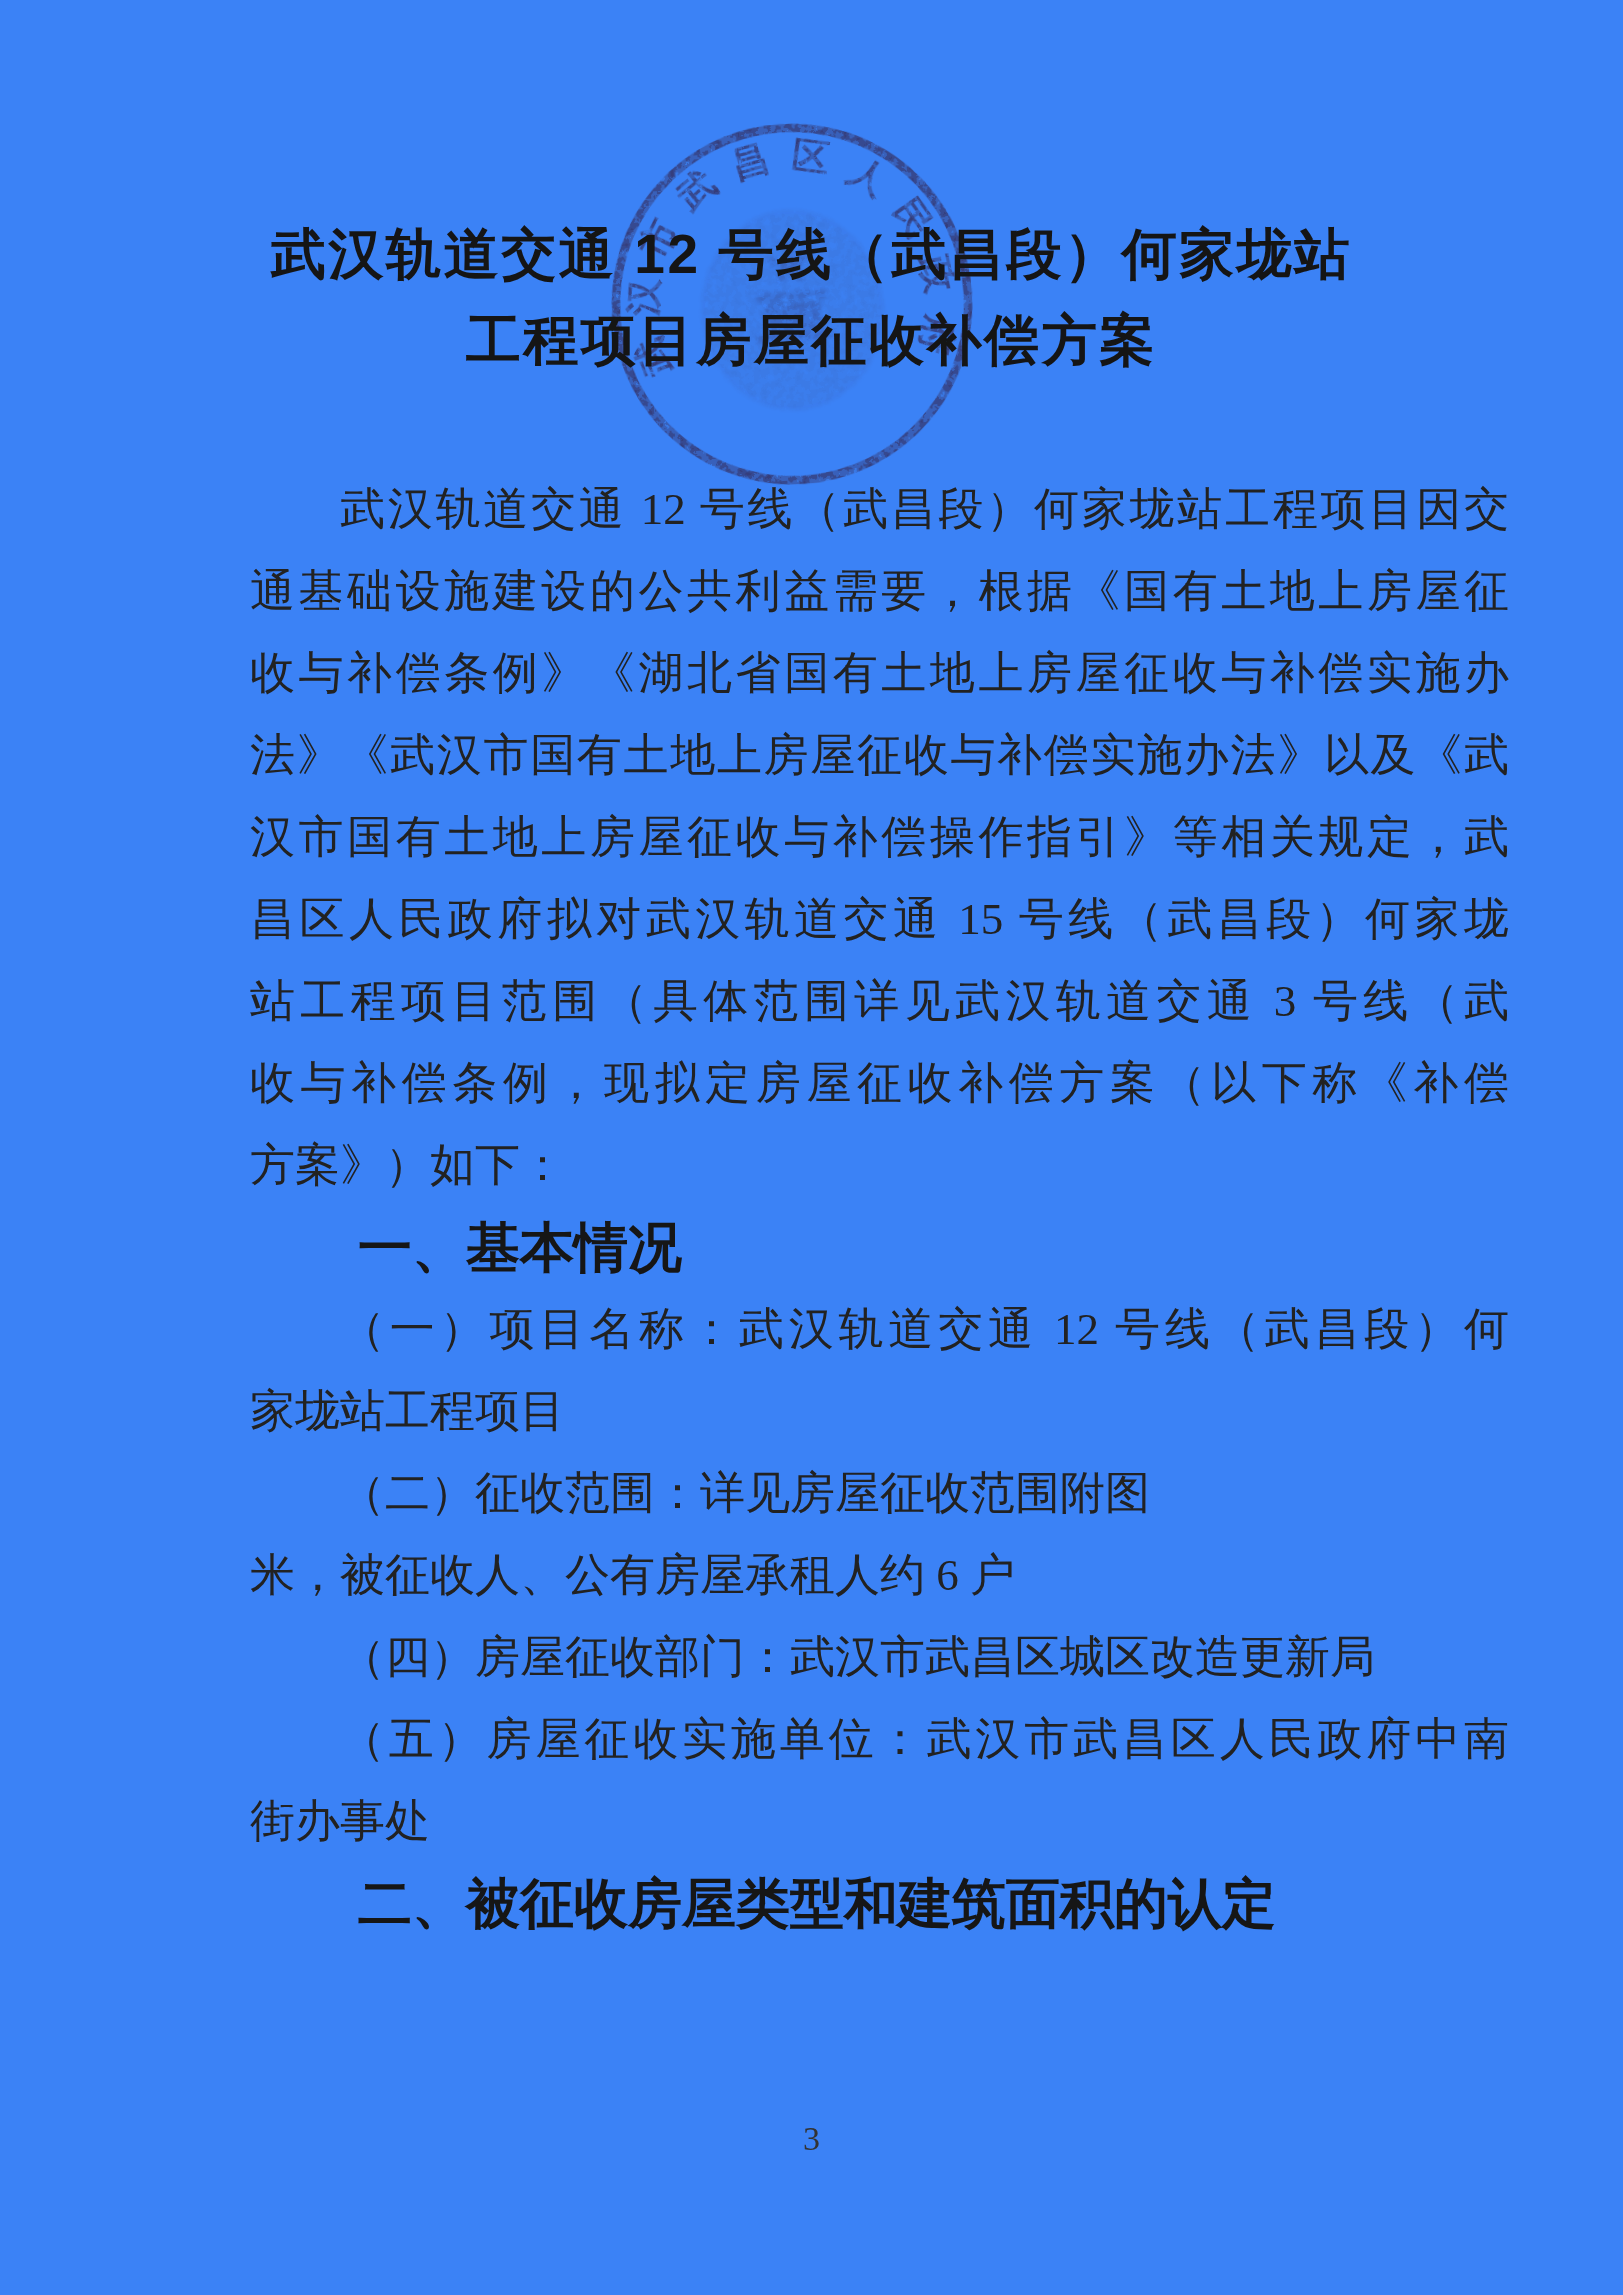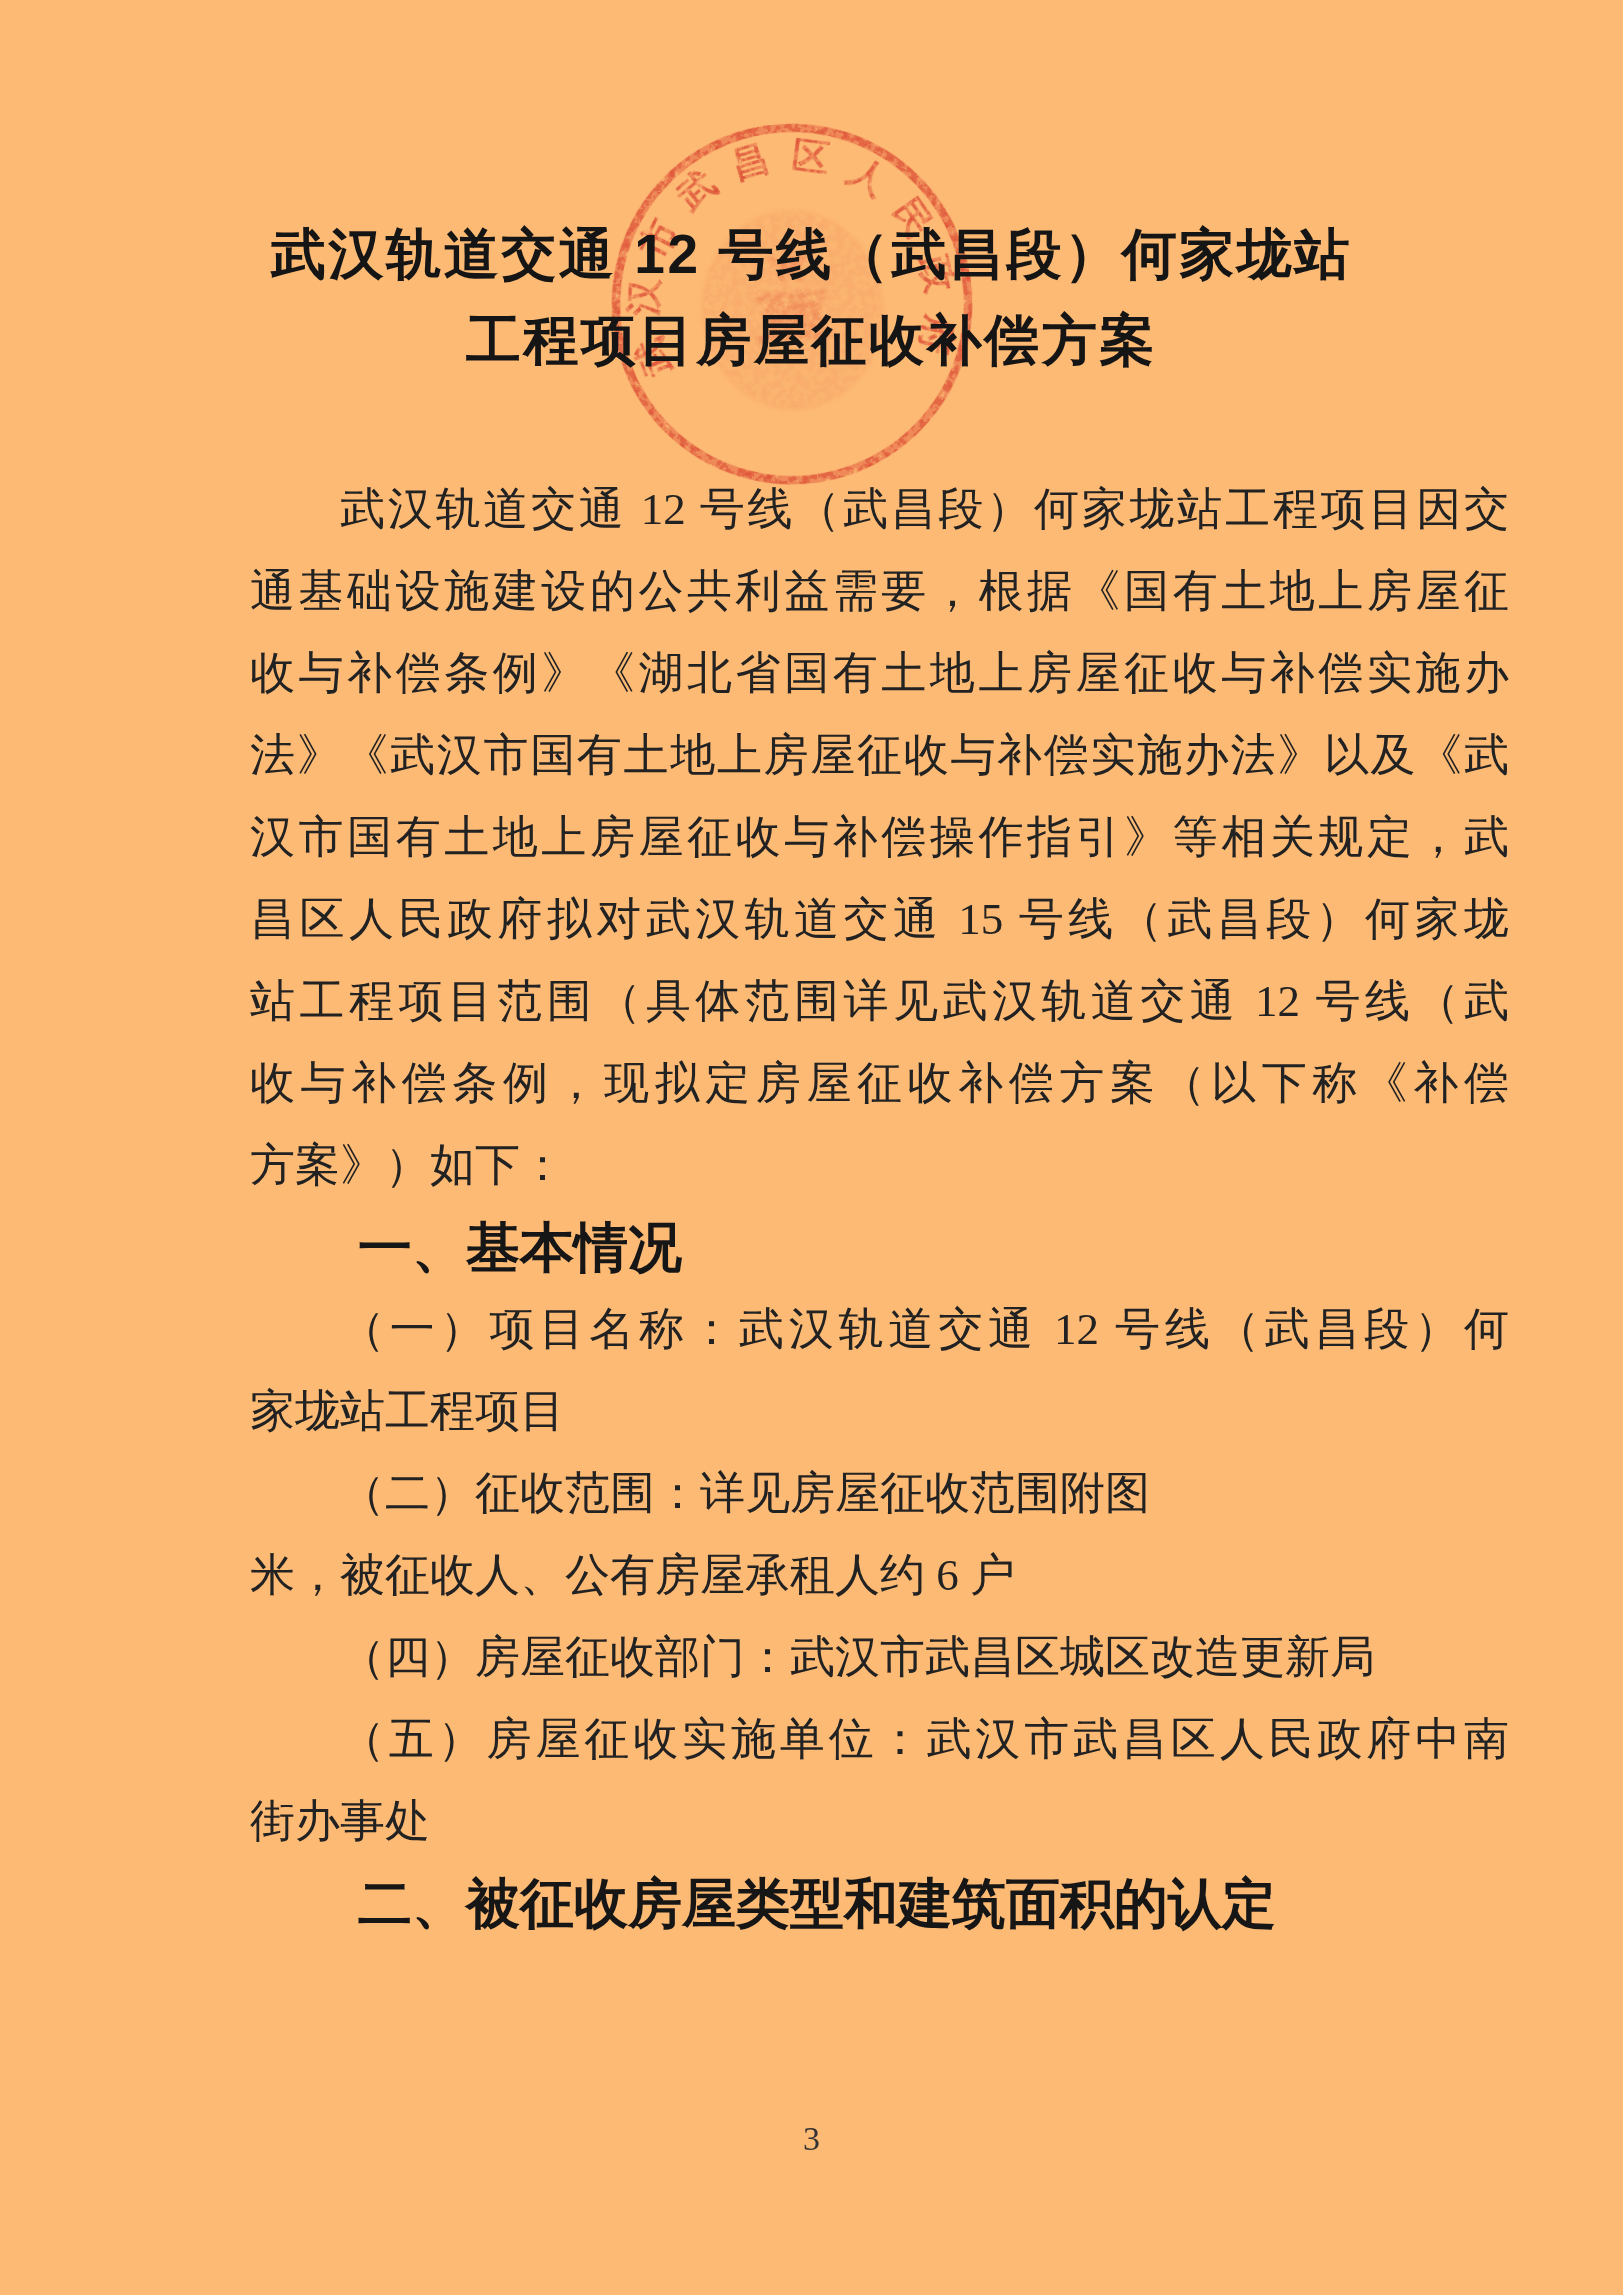--- a/index.html
+++ b/index.html
@@ -1,20 +1,20 @@
 <!DOCTYPE html>
 <html style="font-size:10.5px"><head>
 <meta charset="utf-8">
 <style>
   html,body{margin:0;padding:0;background:#e8e8e8;}
   .page{
     position:relative;
     width:1623px;height:2295px;
     margin:0 auto;
-    background:#fdba74;
+    background:#3b82f6;
     overflow:hidden;
     font-family:"Liberation Serif","DejaVu Serif",serif;
     color:#1c1c1c;
   }
   
   .title{
     position:absolute;left:0;top:211px;width:100%;
     text-align:center;
     font-family:"Liberation Sans","DejaVu Sans",sans-serif;
     font-weight:700;
@@ -108,21 +108,21 @@
     <div>工程项目房屋征收补偿方案</div>
   </div>
 
   <div class="body-text">
     <div class="ln fill ind">武汉轨道交通 12 号线（武昌段）何家垅站工程项目因交</div>
     <div class="ln fill">通基础设施建设的公共利益需要，根据《国有土地上房屋征</div>
     <div class="ln fill">收与补偿条例》《湖北省国有土地上房屋征收与补偿实施办</div>
     <div class="ln fill">法》《武汉市国有土地上房屋征收与补偿实施办法》以及《武</div>
     <div class="ln fill">汉市国有土地上房屋征收与补偿操作指引》等相关规定，武</div>
     <div class="ln fill">昌区人民政府拟对武汉轨道交通 15 号线（武昌段）何家垅</div>
-    <div class="ln fill">站工程项目范围（具体范围详见武汉轨道交通 12 号线（武</div>
+    <div class="ln fill">站工程项目范围（具体范围详见武汉轨道交通 3 号线（武</div>
     <div class="ln fill">收与补偿条例，现拟定房屋征收补偿方案（以下称《补偿</div>
     <div class="ln">方案》）如下：</div>
     <div class="ln h1 ind">一、基本情况</div>
     <div class="ln fill ind">（一）项目名称：武汉轨道交通 12 号线（武昌段）何</div>
     <div class="ln">家垅站工程项目</div>
     <div class="ln ind">（二）征收范围：详见房屋征收范围附图</div>
     <div class="ln">米，被征收人、公有房屋承租人约 6 户</div>
     <div class="ln ind">（四）房屋征收部门：武汉市武昌区城区改造更新局</div>
     <div class="ln fill ind">（五）房屋征收实施单位：武汉市武昌区人民政府中南</div>
     <div class="ln">街办事处</div>

